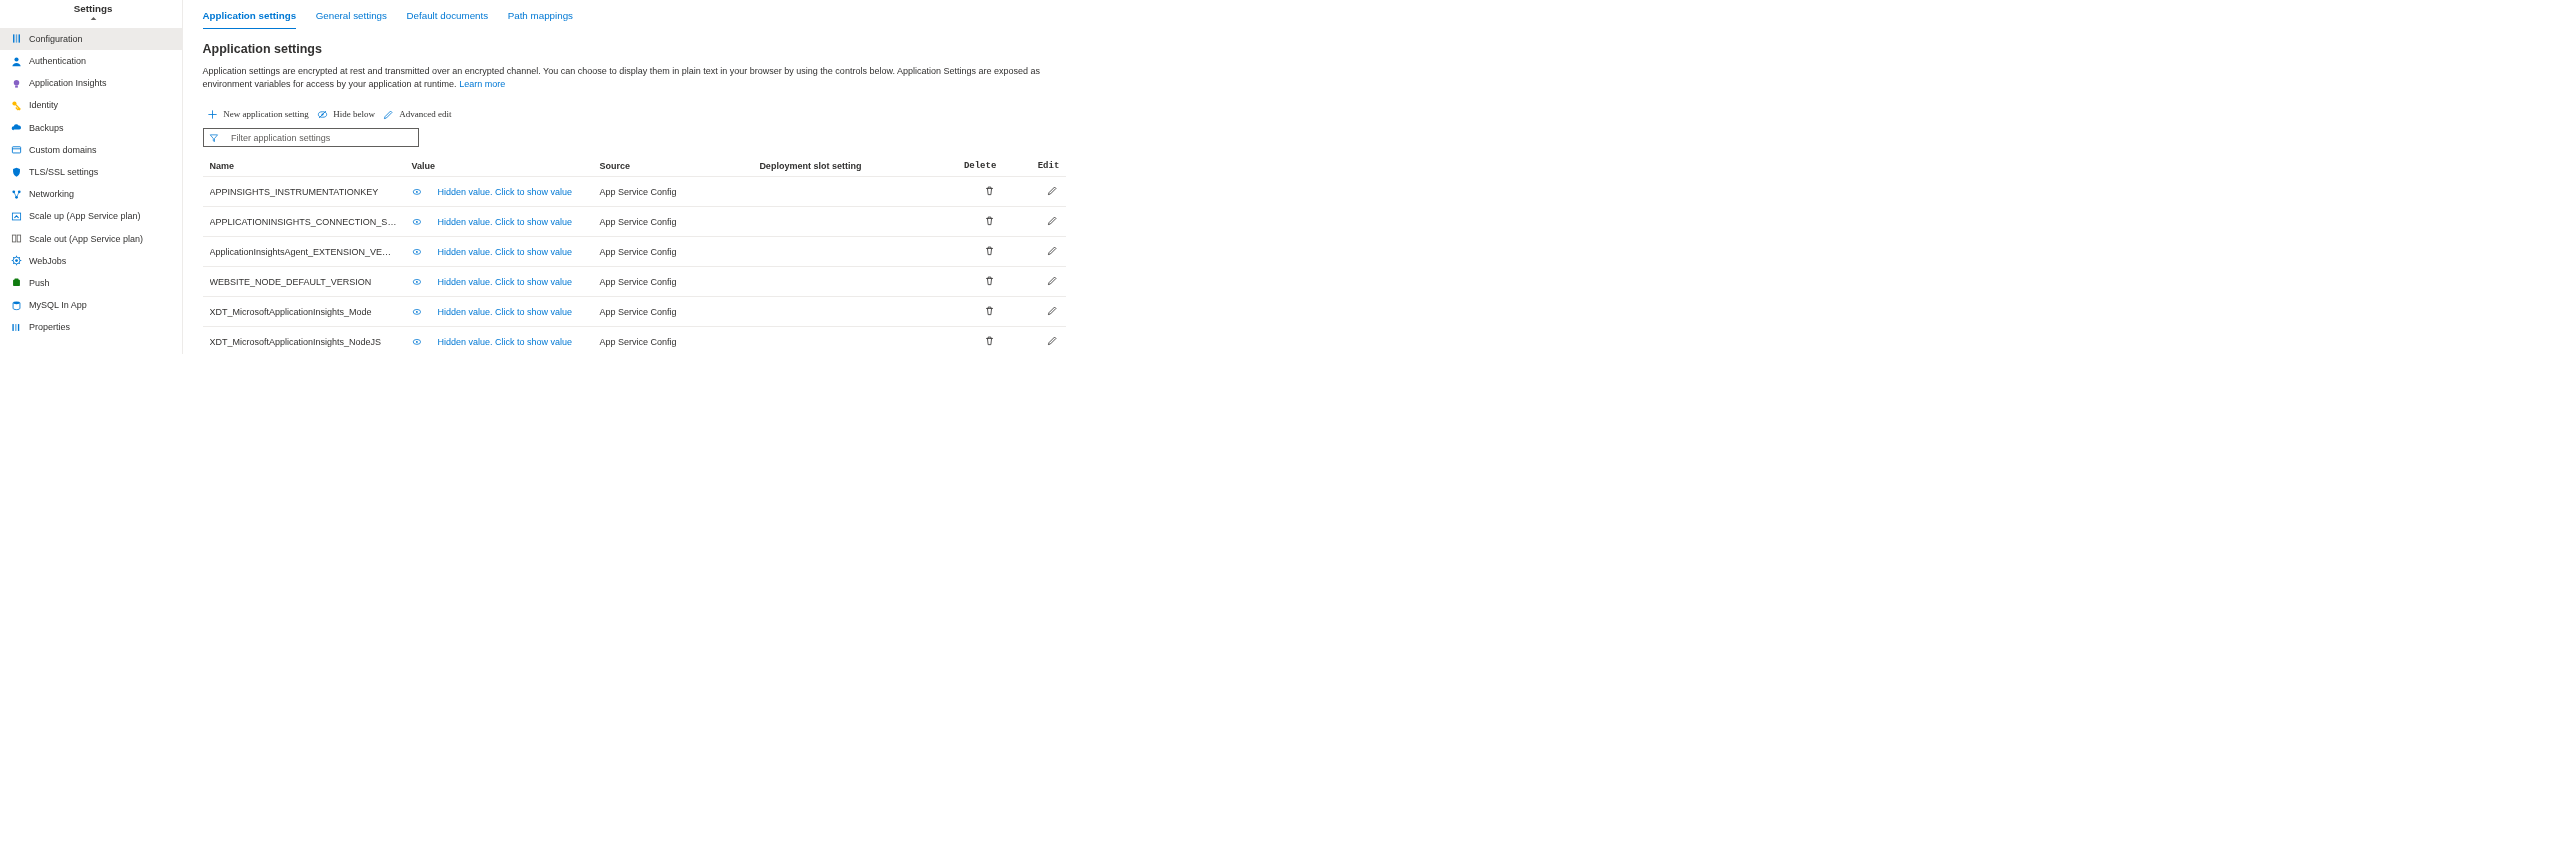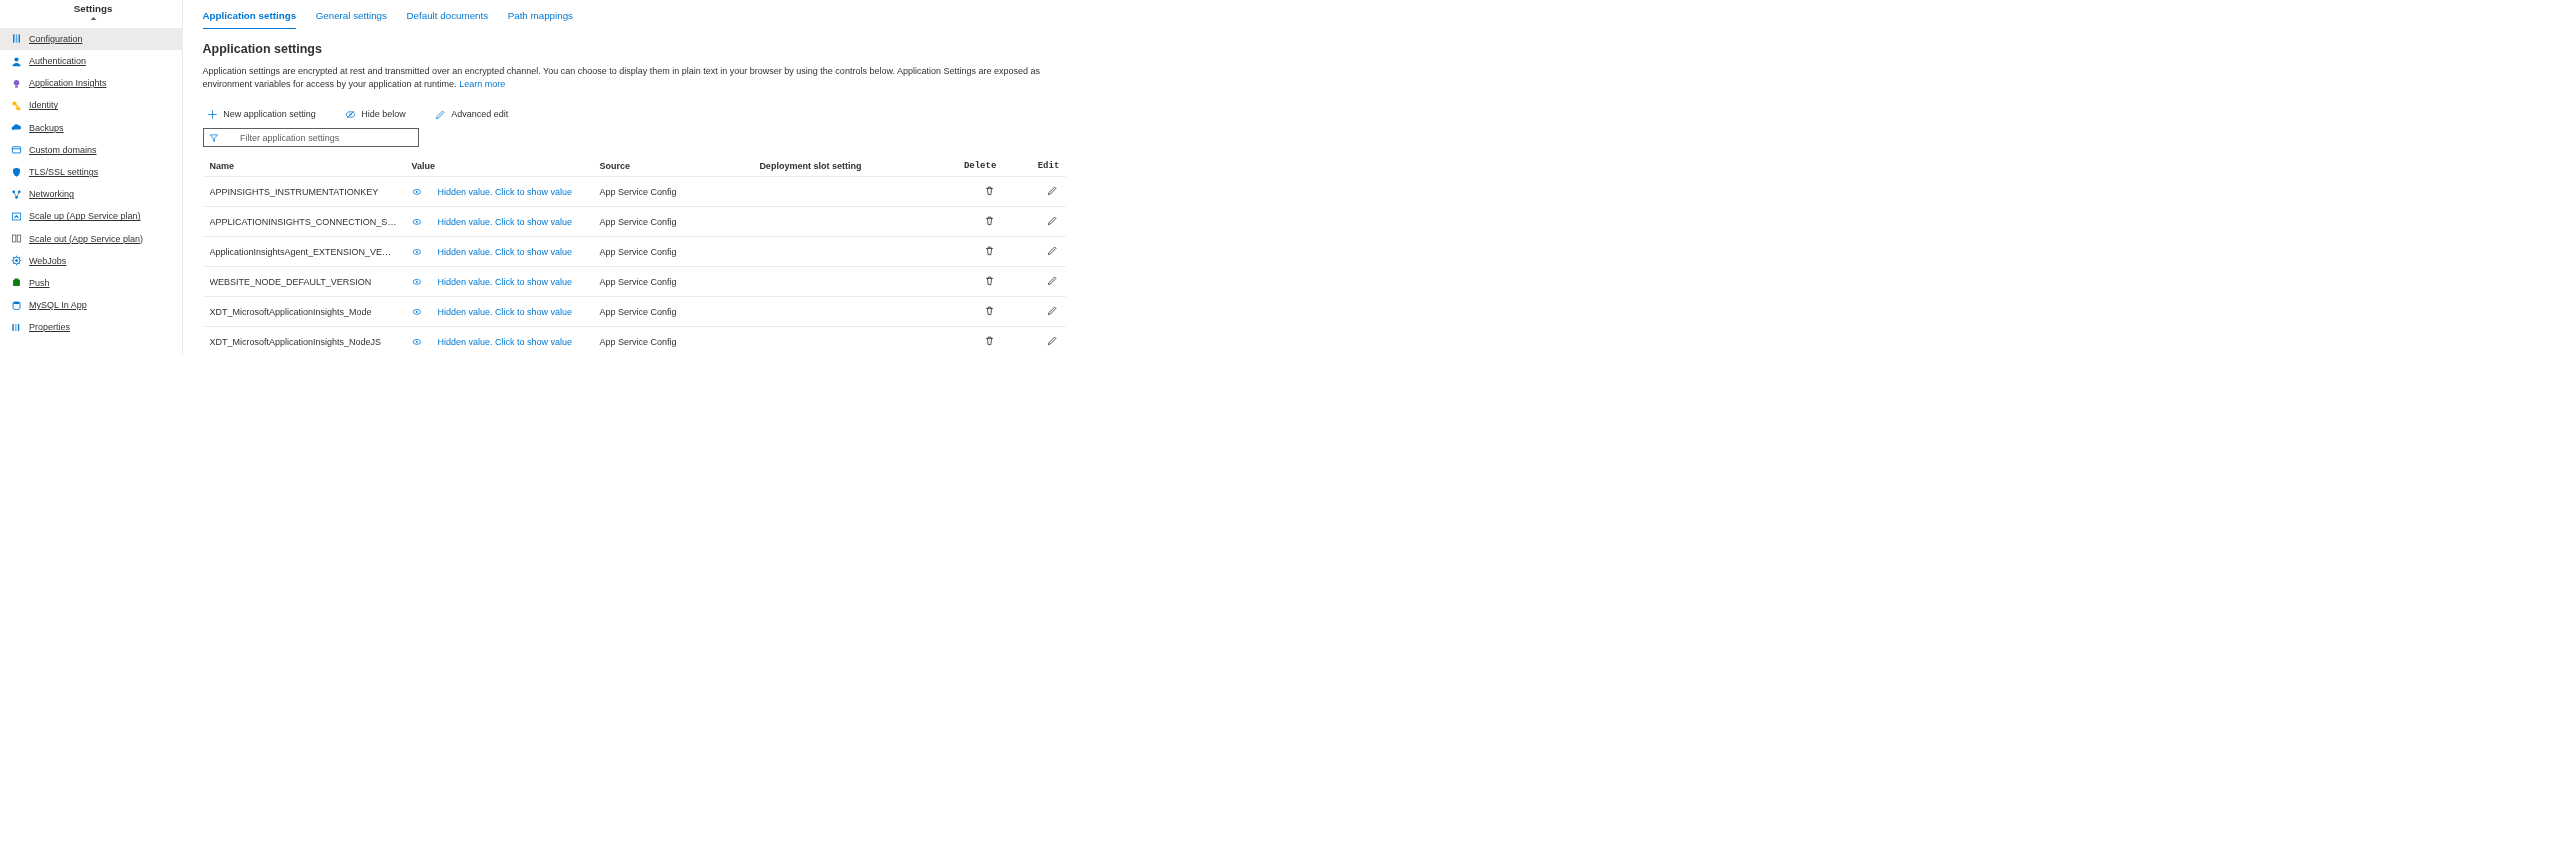--- a/index.html
+++ b/index.html
@@ -31,21 +31,21 @@
   }
   .sidebar-collapse {
     width: 9.8px;
     height: 9.8px;
     display: flex;
     align-items: center;
     justify-content: center;
     cursor: pointer;
     color: #605e5c;
   }
-  .sidebar-items { flex: 1; overflow-y: auto; text-decoration: underline; }
+  .sidebar-items { flex: 1; overflow-y: auto; }
   .sidebar-item {
     display: flex;
     align-items: center;
     gap: 7px;
     padding: 5.6px 5.6px 5.6px 11px;
     cursor: pointer;
     font-size: 9px;
     color: #323130;
   }
   .sidebar-item.active { background: #edebe9; }
@@ -88,41 +88,42 @@
     font-size: 9px;
     color: #323130;
     line-height: 1.45;
     margin-bottom: 15.3px;
     max-width: 857px;
   }
   .description a { color: #0078d4; text-decoration: none; cursor: pointer; text-align: right; }
   .toolbar {
     display: flex;
     align-items: center;
-    gap: 26px;
+    gap: 5px;
     margin-bottom: 5.6px;
     padding-left: 2.8px;
+    font-family: Liberation Serif, serif;
   }
   .toolbar-btn {
     display: flex;
     align-items: center;
     gap: 5.6px;
     background: none;
     border: none;
     cursor: pointer;
     font-size: 9px;
     color: #323130;
     padding: 2.8px 1.4px;
     font-family: inherit;
   }
   .toolbar-btn .tb-icon { color: #0078d4; width: 11px; height: 11px; display:flex; align-items:center; justify-content:center;}
   .filter-box {
     display: flex;
     align-items: center;
-    gap: 20px;
+    gap: 11px;
     border: 0.7px solid #605e5c;
     padding: 2.8px 5.6px;
     width: 216px;
     margin-bottom: 8.4px;
   }
   .filter-box .filter-icon { color: #0078d4; width:11px; height:11px; display:flex; align-items:center;}
   .filter-box input {
     border: none;
     outline: none;
     flex: 1;

